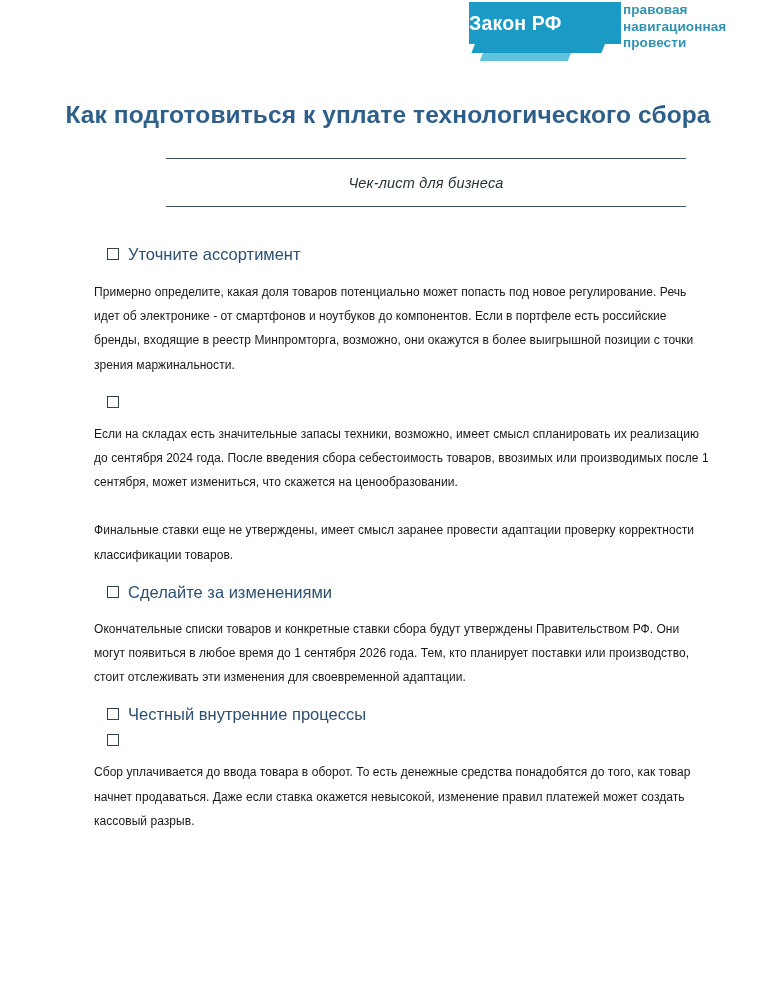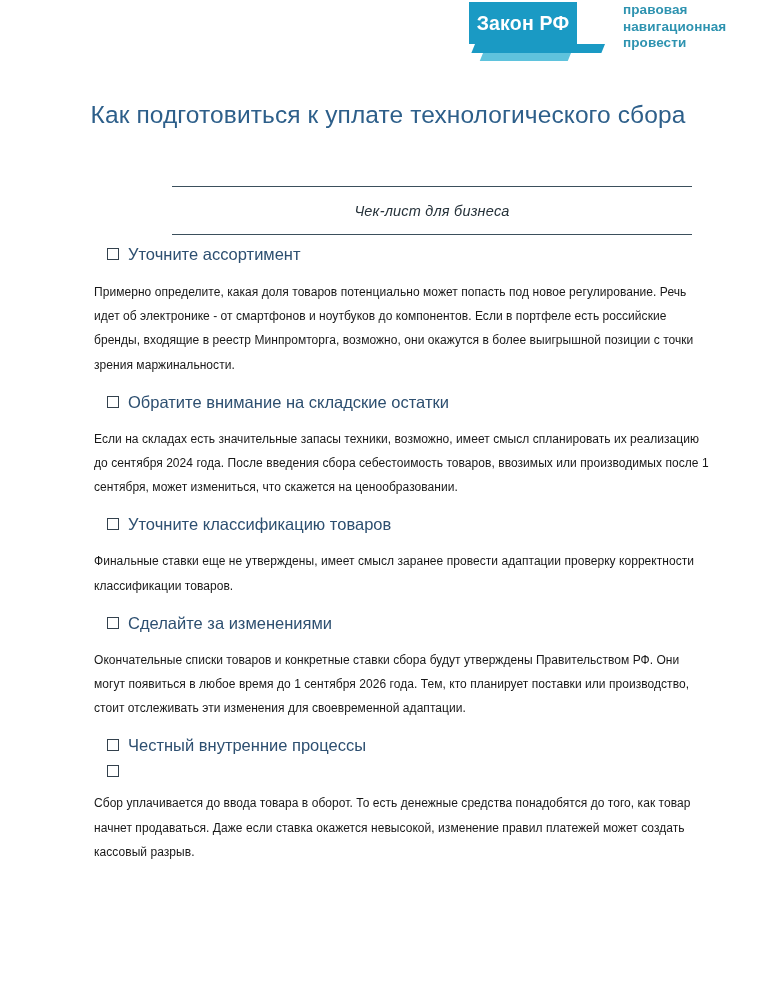--- a/index.html
+++ b/index.html
@@ -29,26 +29,26 @@
     position: absolute;
     left: 469px;
     top: 2px;
     width: 296px;
     height: 62px;
   }
   .logo-mark {
     position: absolute;
     left: 0;
     top: 0;
-    width: 108px;
+    width: 152px;
     height: 42px;
     background: #1a9ac4;
     display: flex;
     align-items: center;
-    justify-content: center;
+    justify-content: flex-start;
   }
   .logo-mark-text {
     color: #ffffff;
     font-size: 19.5px;
     font-weight: bold;
     letter-spacing: 0.2px;
     white-space: nowrap;
   }
   .logo-swoosh-1 {
     position: absolute;
@@ -84,32 +84,31 @@
   .logo-tagline div { white-space: nowrap; margin-left: 8px; }
 
   
   .doc-title {
     position: absolute;
     left: 0;
     top: 101px;
     width: 776px;
     text-align: center;
     font-size: 24.5px;
-    font-weight: normal;
+    font-weight: bold;
     color: #2d5f8a;
     letter-spacing: 0.1px;
   }
 
   
   .subtitle-band {
     position: absolute;
-    left: 172px;
+    left: 166px;
     top: 158px;
     width: 520px;
-    margin-top: 28px;
   }
   .rule {
     width: 100%;
     height: 1px;
     background: #3b4f5c;
   }
   .subtitle-text {
     text-align: center;
     font-style: italic;
     font-size: 14.5px;
@@ -188,30 +187,25 @@
     <div class="section-head">
       <span class="checkbox-icon"></span>
       <span class="section-head-label">Уточните ассортимент</span>
     </div>
     <p class="section-body">Примерно определите, какая доля товаров потенциально может попасть под новое регулирование. Речь идет об электронике - от смартфонов и ноутбуков до компонентов. Если в портфеле есть российские бренды, входящие в реестр Минпромторга, возможно, они окажутся в более выигрышной позиции с точки зрения маржинальности.</p>
   </div>
 
   <div class="section">
     <div class="section-head">
       <span class="checkbox-icon"></span>
-      <span class="section-head-label">Обратите внимание на складские остатки</span>
     </div>
     <p class="section-body">Если на складах есть значительные запасы техники, возможно, имеет смысл спланировать их реализацию до сентября 2024 года. После введения сбора себестоимость товаров, ввозимых или производимых после 1 сентября, может измениться, что скажется на ценообразовании.</p>
   </div>
 
   <div class="section">
-    <div class="section-head">
-      <span class="checkbox-icon"></span>
-      <span class="section-head-label">Уточните классификацию товаров</span>
-    </div>
     <p class="section-body">Финальные ставки еще не утверждены, имеет смысл заранее провести адаптации проверку корректности классификации товаров.</p>
   </div>
 
   <div class="section">
     <div class="section-head">
       <span class="checkbox-icon"></span>
       <span class="section-head-label">Сделайте за изменениями</span>
     </div>
     <p class="section-body">Окончательные списки товаров и конкретные ставки сбора будут утверждены Правительством РФ. Они могут появиться в любое время до 1 сентября 2026 года. Тем, кто планирует поставки или производство, стоит отслеживать эти изменения для своевременной адаптации.</p>
   </div>

